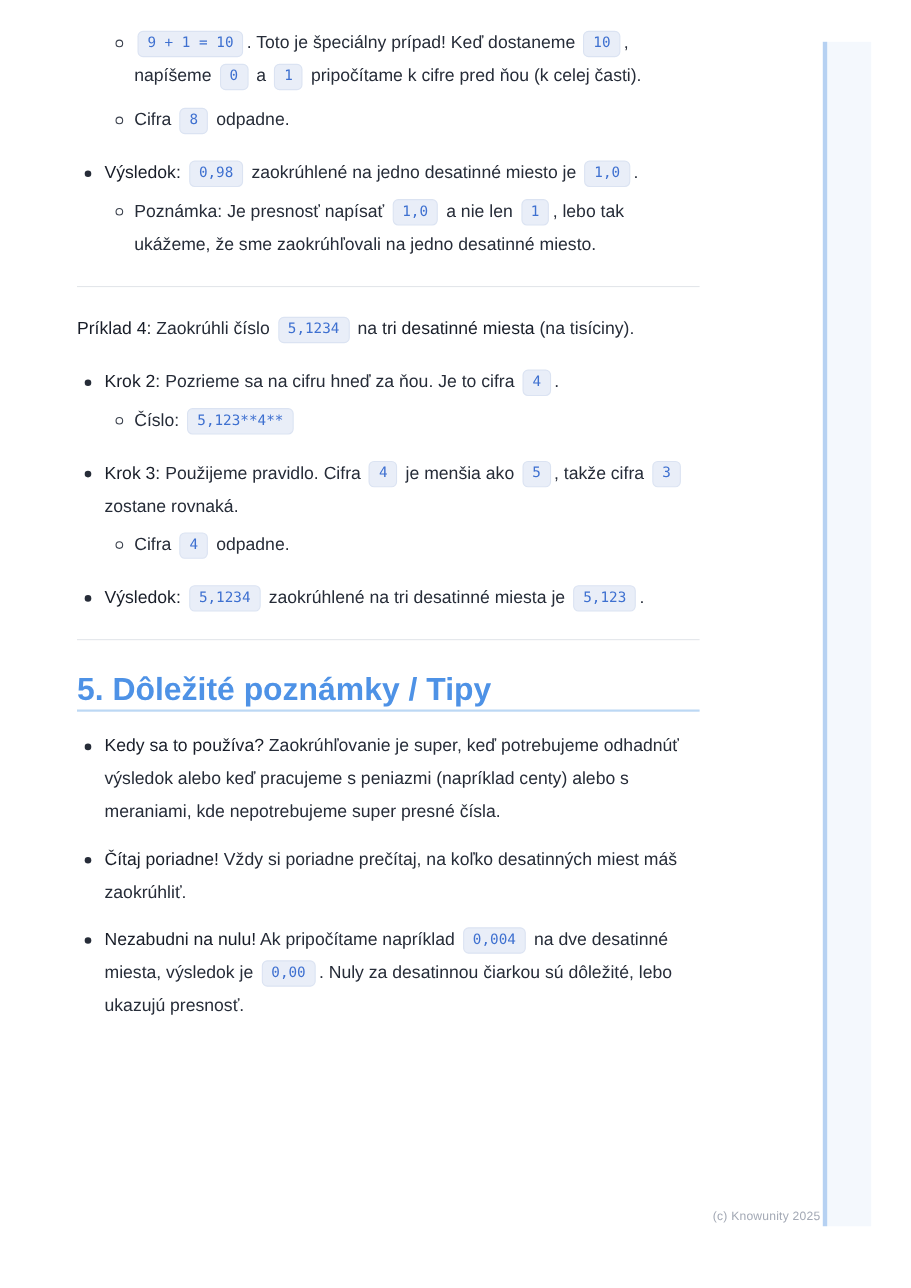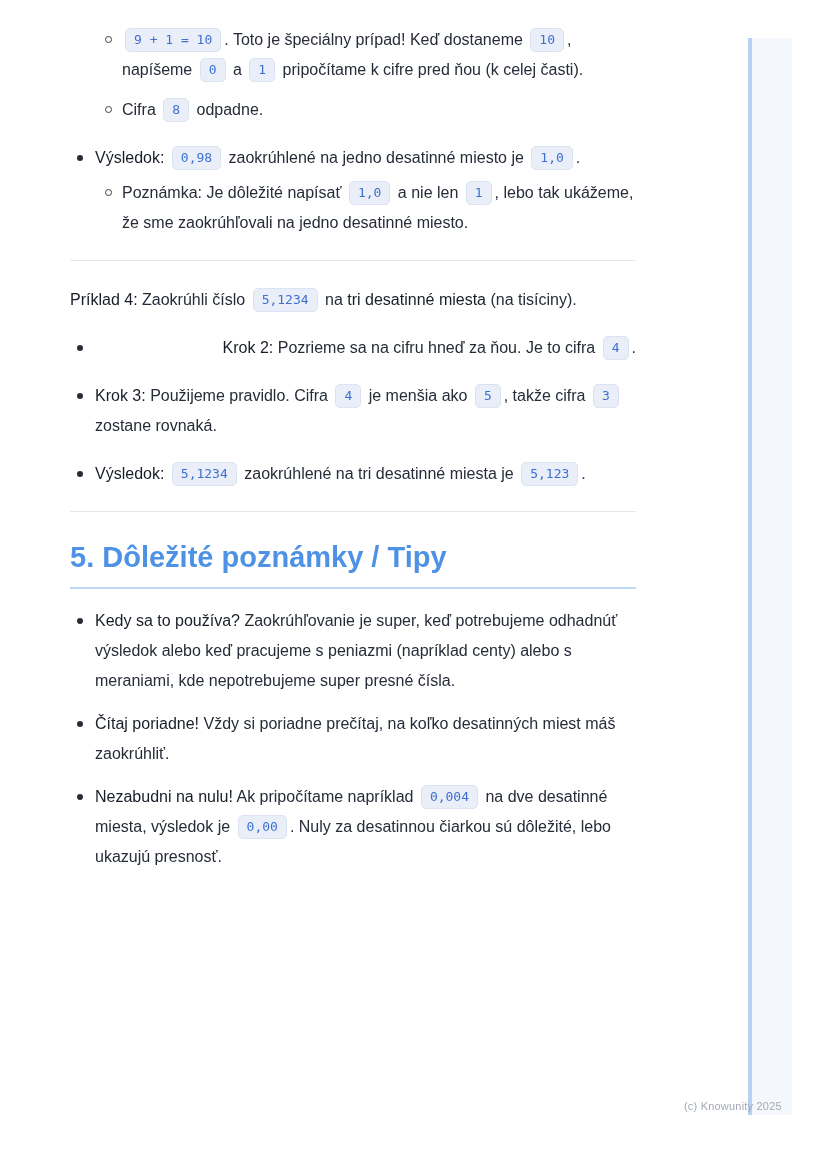--- a/index.html
+++ b/index.html
@@ -30,25 +30,25 @@
     border-radius:5px; padding:3px 8px 4px; margin:0 3px;
     display:inline-block; white-space:nowrap; position:relative; top:-1px;
   }
 
   hr.rule { border:none; border-top:1px solid #e3e6ea; margin:22px 0 24px; }
 
   .p { margin:22px 0 16px; }
 
   h2.section {
     font-size:29px; line-height:36px; font-weight:700; color:#4e92e6;
-    margin:27px 0 17px; padding-bottom:12px; border-bottom:2px solid #bcd8f4;
+    margin:27px 0 17px; border-bottom:2px solid #bcd8f4;
   }
 
   .footer {
-    position:absolute; left:684px; top:1099px; font-size:11px; line-height:14px;
+    position:absolute; left:648px; top:1099px; font-size:11px; line-height:14px;
     color:#a3a9b5; letter-spacing:0.2px; z-index:3; white-space:nowrap;text-align:center;
   }
 
   .edge-line { position:absolute; left:748px; top:38px; width:4px; height:1094px; background:#b6d1f2; z-index:2; }
   .edge-panel { position:absolute; left:752px; top:38px; width:40px; height:1094px; background:#f4f8fd; z-index:1; }
 </style>
 </head>
 <body>
 
 <div class="page">
@@ -62,38 +62,46 @@
       <span class="bullet-circle"></span>
       <span>Cifra </span><span class="chip">8</span><span> odpadne.</span>
     </div>
 
     <div class="li" style="margin-top:18px; margin-bottom:5px;">
       <span class="bullet-disc"></span>
       <span class="b">Výsledok: </span><span class="chip">0,98</span><span> zaokrúhlené na jedno desatinné miesto je </span><span class="chip">1,0</span><span>.</span>
     </div>
     <div class="li sub">
       <span class="bullet-circle"></span>
-      <span class="i">Poznámka</span><span>: Je dôležité napísať </span><span class="chip">1,0</span><span> a nie len </span><span class="chip">1</span><span>, lebo tak ukážeme, že sme zaokrúhľovali na jedno desatinné miesto.</span>
+      <span class="i">Poznámka</span><span>: Je presnosť napísať </span><span class="chip">1,0</span><span> a nie len </span><span class="chip">1</span><span>, lebo tak ukážeme, že sme zaokrúhľovali na jedno desatinné miesto.</span>
     </div>
 
     <hr class="rule">
 
     <div class="p">
       <span class="b">Príklad 4: </span><span>Zaokrúhli číslo </span><span class="chip">5,1234</span><span> na </span><span class="b">tri desatinné miesta</span><span> (na tisíciny).</span>
     </div>
 
 
-    <div class="li" style="margin-top:18px; margin-bottom:5px;text-align:right;">
+    <div class="li" style="margin-top:18px; margin-bottom:5px;">
       <span class="bullet-disc"></span>
       <span class="b">Krok 2: </span><span>Pozrieme sa na cifru hneď za ňou. Je to cifra </span><span class="chip">4</span><span>.</span>
+    </div>
+    <div class="li sub">
+      <span class="bullet-circle"></span>
+      <span>Číslo: </span><span class="chip">5,123**4**</span>
     </div>
 
     <div class="li" style="margin-top:18px; margin-bottom:5px;">
       <span class="bullet-disc"></span>
       <span class="b">Krok 3: </span><span>Použijeme pravidlo. Cifra </span><span class="chip">4</span><span> je menšia ako </span><span class="chip">5</span><span>, takže cifra </span><span class="chip">3</span><span> zostane rovnaká.</span>
+    </div>
+    <div class="li sub">
+      <span class="bullet-circle"></span>
+      <span>Cifra </span><span class="chip">4</span><span> odpadne.</span>
     </div>
 
     <div class="li" style="margin-top:18px;">
       <span class="bullet-disc"></span>
       <span class="b">Výsledok: </span><span class="chip">5,1234</span><span> zaokrúhlené na tri desatinné miesta je </span><span class="chip">5,123</span><span>.</span>
     </div>
 
     <hr class="rule">
 
     <h2 class="section">5. Dôležité poznámky / Tipy</h2>

